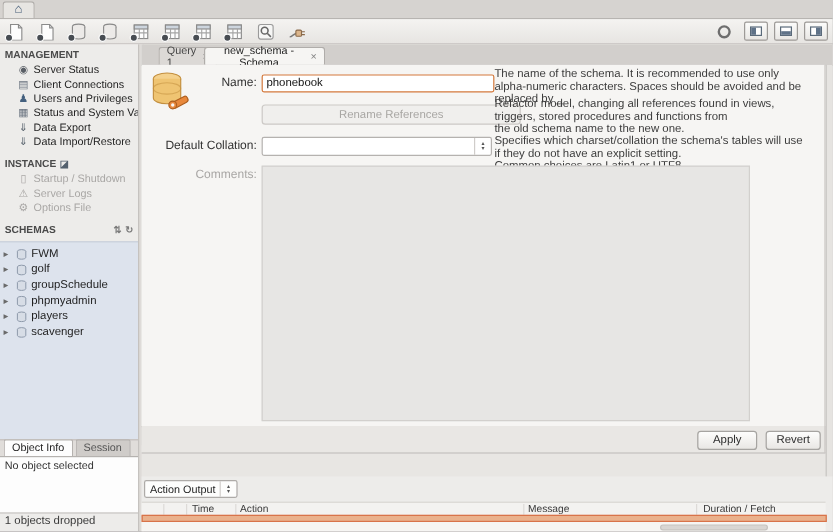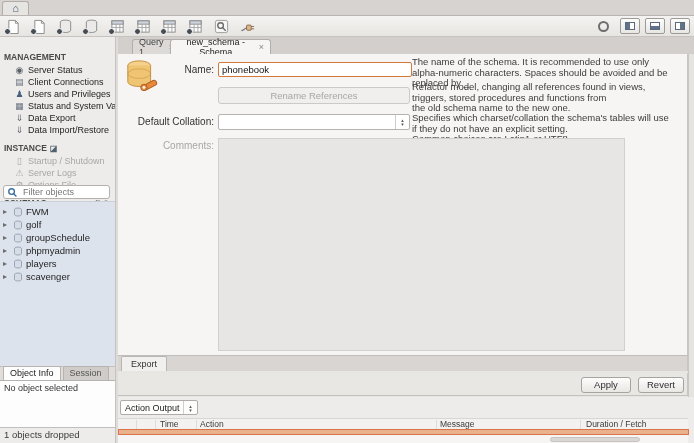--- a/index.html
+++ b/index.html
@@ -27,21 +27,21 @@
        display:flex;align-items:center;justify-content:center;}
   .pmini{width:10px;height:8px;border:1px solid #5a6a7a;background:#fff;position:relative;box-sizing:border-box;}
   .pmini i{position:absolute;background:#5f7288;display:block;}
   .pmini.pleft i{left:0;top:0;bottom:0;width:4px;}
   .pmini.pbottom i{left:0;right:0;bottom:0;height:3px;}
   .pmini.pright i{right:0;top:0;bottom:0;width:4px;}
 
   
   .sidebar{position:absolute;top:37px;left:0;width:115px;bottom:0;background:#edecea;overflow:hidden;}
   .sash{position:absolute;top:37px;left:115px;width:3px;bottom:0;background:#dedbd8;border-left:1px solid #c5c2bf;border-right:1px solid #c5c2bf;box-sizing:content-box;}
-  .sect-h{font-size:8.5px;font-weight:bold;color:#4a4a4a;padding:3px 0 2px 4px;display:flex;align-items:center;gap:3px;white-space:nowrap;margin-top:12px;}
+  .sect-h{font-size:8.5px;font-weight:bold;color:#4a4a4a;padding:3px 0 2px 4px;display:flex;align-items:center;gap:3px;white-space:nowrap;}
   .sect-h .hicons{margin-left:auto;padding-right:4px;color:#7a7a7a;font-size:8px;display:flex;gap:3px;}
   .srow,.mrow{display:flex;align-items:center;height:12px;padding-left:14px;font-size:9px;white-space:nowrap;overflow:hidden;color:#1e1e1e;}
   .mrow .ic{width:11px;margin-right:3px;font-size:9px;text-align:center;flex:none;}
   .mrow.dis,.mrow.dis .ic{color:#a9a7a5;}
   .schema-list{position:absolute;left:0;right:0;top:164px;height:165px;background:#dde3ed;border-top:1px solid #c9cfd9;padding-top:3px;box-sizing:border-box;}
   .srow{height:13px;padding-left:3px;font-size:9.5px;gap:3px;}
   .srow .tri{color:#6a6a6a;font-size:8px;width:7px;flex:none;}
   .filterbox{position:absolute;left:3px;top:148px;width:107px;height:14px;background:#fff;border:1px solid #b3b0ad;border-radius:3px;
              display:flex;align-items:center;padding-left:3px;box-sizing:border-box;gap:3px;}
   .filterbox input{border:none;outline:none;width:80px;font-size:9px;font-family:"Liberation Sans",sans-serif;color:#333;background:transparent;}
@@ -60,33 +60,33 @@
         display:flex;align-items:center;gap:4px;font-size:9px;padding:0 6px;box-sizing:border-box;background:#dcd9d6;color:#444;}
   .etab.active{background:#f6f5f3;color:#222;text-align:center;}
   .etab .x{color:#888;}
   .rstrip{position:absolute;top:17px;right:0;width:6px;bottom:0;background:#e6e4e1;border-left:1px solid #c8c5c2;box-sizing:border-box;}
 
   .editor{position:absolute;top:17px;left:0;width:570px;height:301px;background:#f6f5f3;border-right:1px solid #c8c5c2;box-sizing:border-box;}
   .lbl{position:absolute;font-size:10px;color:#333;text-align:right;}
   .lbl.dis{color:#a9a7a5;}
   .inp-name{position:absolute;left:100px;top:8px;width:186px;height:13px;border:1px solid #d4793c;border-radius:2px;background:#fff;
             font-size:9.5px;font-family:"Liberation Sans",sans-serif;color:#111;padding:0 3px;outline:none;}
-  .btn-rename{position:absolute;left:100px;top:33px;width:192px;height:17px;background:#f0efed;border:1px solid #ccc9c6;border-radius:3px;
+  .btn-rename{position:absolute;left:100px;top:33px;width:216px;height:17px;background:#f0efed;border:1px solid #ccc9c6;border-radius:3px;
               font-size:9.5px;color:#a8a6a3;text-align:center;line-height:15px;box-sizing:border-box;}
   .sel{position:absolute;left:100px;top:60px;width:192px;height:16px;background:#fff;border:1px solid #b5b2af;border-radius:2px;box-sizing:border-box;display:flex;align-items:center;}
   .sel .val{flex:1;font-size:9.5px;padding-left:4px;color:#222;}
   .spin{width:13px;align-self:stretch;border-left:1px solid #d0cdca;display:flex;flex-direction:column;align-items:center;justify-content:center;color:#555;}
   .spin span{font-size:5px;line-height:4px;}
   .ta-comments{position:absolute;left:100px;top:84px;width:407px;height:213px;background:#e7e6e4;border:1px solid #d2d0cd;box-sizing:border-box;
                resize:none;font-family:"Liberation Sans",sans-serif;}
   .help{position:absolute;left:294px;width:266px;font-size:9.5px;line-height:10.5px;color:#3c3c3c;white-space:pre-line;}
 
   .bstrip{position:absolute;top:318px;left:0;width:570px;height:16px;background:#d8d5d2;border-top:1px solid #c0bdba;border-right:1px solid #c8c5c2;box-sizing:border-box;display:flex;align-items:flex-end;padding-left:3px;}
   .tab-schema{height:14px;line-height:14px;padding:0 9px;background:#f1f0ee;border:1px solid #b8b5b2;border-bottom:none;border-radius:2px 2px 0 0;font-size:9px;color:#333;}
-  .btnrow{position:absolute;top:336px;left:0;width:570px;height:23px;background:#e9e7e4;border-bottom:1px solid #c4c1be;border-right:1px solid #c8c5c2;box-sizing:border-box;}
+  .btnrow{position:absolute;top:318px;left:0;width:570px;height:23px;background:#e9e7e4;border-bottom:1px solid #c4c1be;border-right:1px solid #c8c5c2;box-sizing:border-box;}
   .pbtn{position:absolute;top:4px;height:16px;background:linear-gradient(#fdfdfc,#e9e7e4);border:1px solid #a6a4a1;border-radius:3px;
         font-size:9.5px;color:#2e2e2e;text-align:center;line-height:14px;box-sizing:border-box;}
   .pbtn.apply{right:56px;width:50px;}
   .pbtn.revert{right:3px;width:46px;}
 
   
   .output{position:absolute;top:360px;left:0;right:0;bottom:0;background:#edecea;}
   .out-sel{position:absolute;left:2px;top:3px;width:78px;height:15px;background:#fdfdfc;border:1px solid #aeaba8;border-radius:2px;box-sizing:border-box;display:flex;align-items:center;}
   .out-sel .val{flex:1;font-size:9px;padding-left:4px;color:#222;}
   .out-header{position:absolute;left:0;right:6px;top:21px;height:11px;background:#f3f2f0;border-top:1px solid #d8d5d2;border-bottom:1px solid #cfccc9;}
@@ -280,26 +280,20 @@
         <span>Options File</span>
       </div>
 
     <div class="sect-h" style="margin-top:4px;">
         <span>SCHEMAS</span>
       <span class="hicons">
           <span>⇅</span>
           <span>↻</span>
         </span>
     </div>
-    <div class="filterbox">
-      <svg width="11" height="11">
-          <use href="#sym-bluemag"></use>
-        </svg>
-      <input placeholder="Filter objects" style="">
-    </div>
     <div class="schema-list">
       <div class="srow">
           <span class="tri">▸</span>
           <svg width="10" height="10">
             <use href="#sym-minidb"></use>
           </svg>
           <span>FWM</span>
         </div>
       <div class="srow">
           <span class="tri">▸</span>

